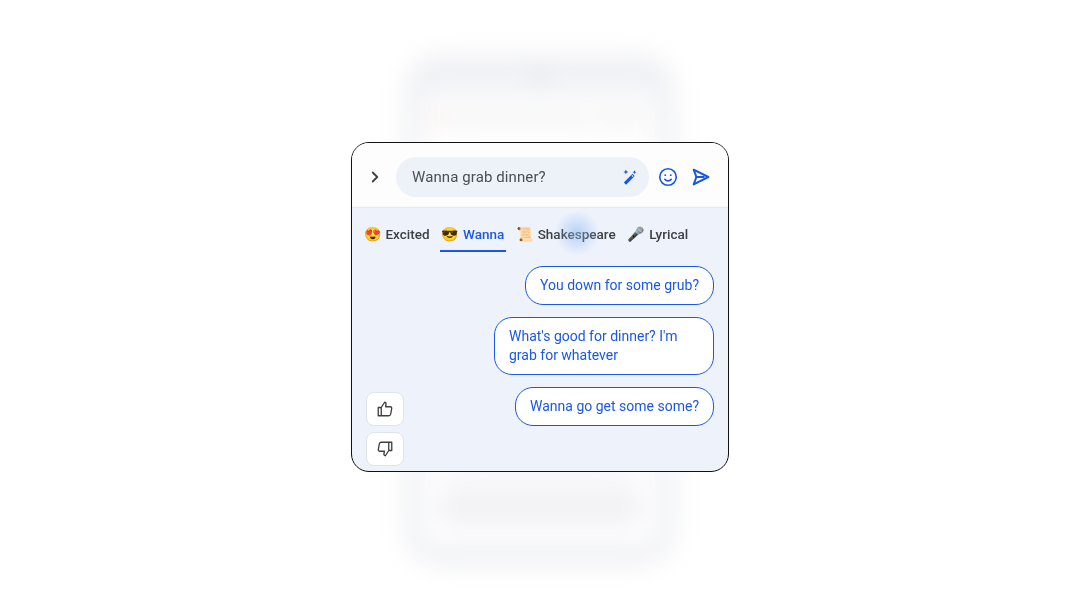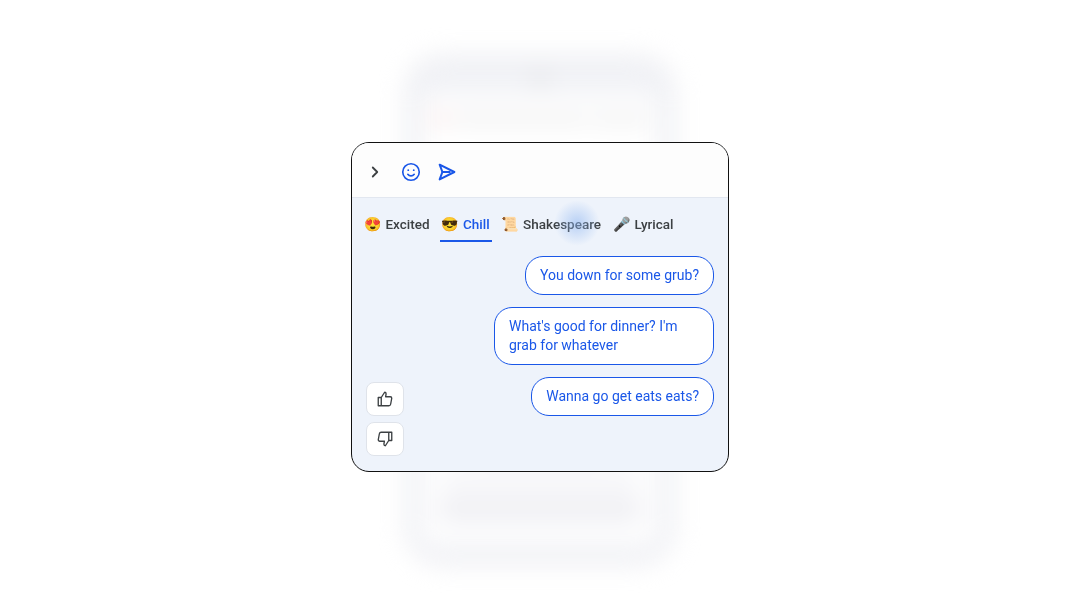--- a/index.html
+++ b/index.html
@@ -206,20 +206,28 @@
 </div>
 
 <div class="card">
 
   <div class="top-row">
     <button class="chev-btn">
       <svg width="20" height="20" viewBox="0 0 24 24" fill="none" stroke="currentColor" stroke-width="2.4" stroke-linecap="round" stroke-linejoin="round">
           <polyline points="9 18 15 12 9 6"></polyline>
         </svg>
     </button>
+    <div class="input-pill">
+      <input class="input-text" type="text" value="Wanna grab dinner?" style="">
+      <span class="magic-icon">
+        <svg width="18" height="18" viewBox="0 0 24 24" fill="currentColor">
+          <path d="M6.5 2l1 2.2L9.7 5.2 7.5 6.2 6.5 8.4 5.5 6.2 3.3 5.2 5.5 4.2zM18 3l.8 1.7L20.5 5.5 18.8 6.3 18 8l-.8-1.7L15.5 5.5l1.7-.8zM14.7 8.3a1 1 0 0 1 1.4 0l1.6 1.6a1 1 0 0 1 0 1.4L7.4 21.6a1 1 0 0 1-1.4 0l-1.6-1.6a1 1 0 0 1 0-1.4zM14 10.4l1.6 1.6 1.1-1.1-1.6-1.6z"></path>
+        </svg>
+      </span>
+    </div>
     <span class="emoji-btn">
       <svg width="22" height="22" viewBox="0 0 24 24" fill="none" stroke="currentColor" stroke-width="1.8">
           <circle cx="12" cy="12" r="9"></circle>
           <circle cx="9" cy="10" r="1" fill="currentColor" stroke="none"></circle>
           <circle cx="15" cy="10" r="1" fill="currentColor" stroke="none"></circle>
           <path d="M8.5 14.5c.9 1.2 2.1 1.8 3.5 1.8s2.6-.6 3.5-1.8" stroke-linecap="round"></path>
         </svg>
     </span>
     <span class="send-btn">
       <svg width="22" height="22" viewBox="0 0 24 24" fill="none" stroke="currentColor" stroke-width="2.2" stroke-linejoin="round" stroke-linecap="round">
@@ -231,37 +239,37 @@
 
   <div class="tabs">
     <div class="tap-glow"></div>
 
     <div class="tab">
       <span class="temoji">😍</span>
       <span>Excited</span>
     </div>
     <div class="tab active">
       <span class="temoji">😎</span>
-      <span>Chill</span>
+      <span>Wanna</span>
     </div>
     <div class="tab">
       <span class="temoji">📜</span>
       <span>Shakespeare</span>
     </div>
     <div class="tab">
       <span class="temoji">🎤</span>
       <span>Lyrical</span>
     </div>
   </div>
 
   <div class="sugg-area">
     <div class="sugg-col">
       <div class="sugg">You down for some grub?</div>
       <div class="sugg">What's good for dinner? I'm grab for whatever</div>
-      <div class="sugg">Wanna go get eats eats?</div>
+      <div class="sugg">Wanna go get some some?</div>
     </div>
     <div class="feedback">
       <div class="fb-btn">
         <svg width="18" height="18" viewBox="0 0 24 24" fill="none" stroke="currentColor" stroke-width="1.8" stroke-linejoin="round" stroke-linecap="round">
             <path d="M7 10v11H3V10zM7 10l4.5-7c1 0 2 1 2 2.3L12.8 9H19c1.1 0 2 .9 2 2l-1.5 8c-.2 1.1-1.1 2-2.3 2H7"></path>
           </svg>
       </div>
       <div class="fb-btn">
         <svg width="18" height="18" viewBox="0 0 24 24" fill="none" stroke="currentColor" stroke-width="1.8" stroke-linejoin="round" stroke-linecap="round">
             <path d="M17 14V3h4v11zM17 14l-4.5 7c-1 0-2-1-2-2.3L11.2 15H5c-1.1 0-2-.9-2-2l1.5-8C4.7 3.9 5.6 3 6.8 3H17"></path>

